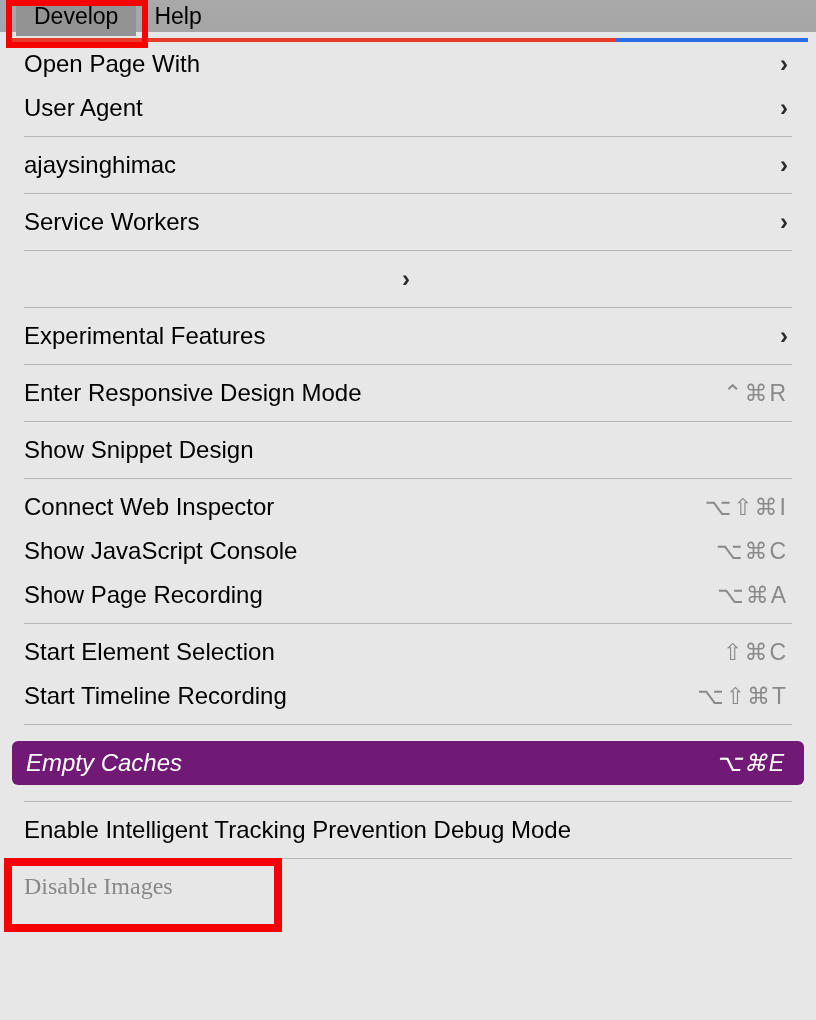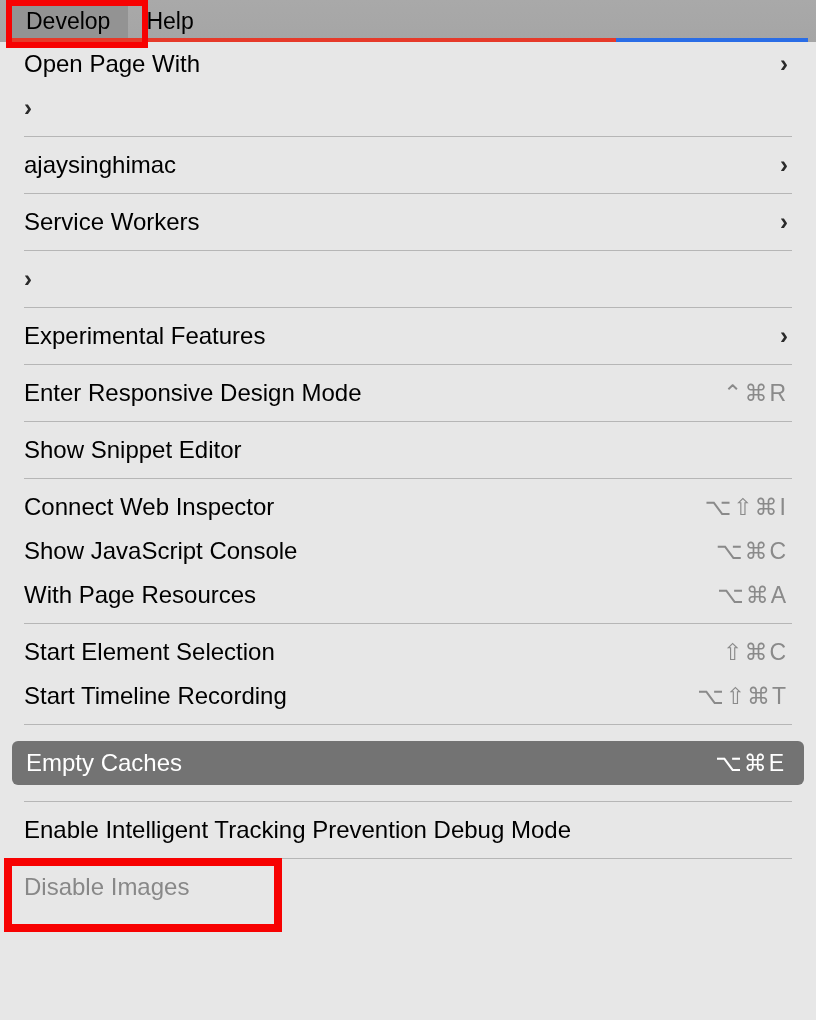--- a/index.html
+++ b/index.html
@@ -11,23 +11,23 @@
     body {
       width: 816px;
       height: 1020px;
       background: #e7e7e7;
       overflow: hidden;
       position: relative;
     }
     .menubar {
       display: flex;
       align-items: center;
-      height: 42px;
+      height: 32px;
       background: linear-gradient(#a9a9a9, #a5a5a5);
-      padding-left: 8px;
+      padding-left: 16px;
       font-size: 23px;
     }
     .menubar-item {
       padding: 6px 18px;
       color: #000;
       cursor: default;
     }
     .menubar-item.active {
       background: #939393;
     }
@@ -64,32 +64,33 @@
       top: 38px;
       left: 8px;
       width: 800px;
       height: 4px;
       background: linear-gradient(to right, #e63a2a 0%, #e63a2a 76%, #2a6de6 76%, #2a6de6 100%);
       z-index: 5;
     }
     .menu-item {
       display: flex;
       align-items: center;
-      justify-content: flex-start;
+      justify-content: center;
       padding: 8px 18px 8px 14px;
       font-size: 24px;
       color: #000;
       cursor: default;
       min-height: 44px;
     }
     .menu-item.highlighted {
-      background: #737373;
+      background: #701a75;
       color: #fff;
       border-radius: 6px;
       margin: 16px 2px;
+      font-style: italic;
     }
     .menu-item.highlighted .shortcut {
       color: #fff;
     }
     .menu-label {
       flex: 1;
     }
     .chevron {
       font-size: 24px;
       font-weight: bold;
@@ -102,20 +103,21 @@
     }
     .divider {
       height: 1px;
       background: #b6b6b6;
       margin: 6px 14px;
     }
     .cutoff {
       color: #888;
       font-size: 24px;
       padding: 8px 18px 0 14px;
+      font-family: Liberation Serif, serif;
     }
   </style>
 </head>
 <body>
 
 <div class="menubar">
   <div class="menubar-item active">Develop</div>
   <div class="menubar-item">Help</div>
 </div>
 
@@ -125,20 +127,21 @@
 <div class="highlight-empty-caches"></div>
 
 <div class="dropdown">
 
   <div class="menu-item">
     <span class="menu-label">Open Page With</span>
     <span class="chevron">›</span>
   </div>
 
   <div class="menu-item">
+    <span class="menu-label">User Agent</span>
     <span class="chevron">›</span>
   </div>
 
   <div class="divider"></div>
 
   <div class="menu-item">
     <span class="menu-label">ajaysinghimac</span>
     <span class="chevron">›</span>
   </div>
 
@@ -165,38 +168,38 @@
   <div class="divider"></div>
 
   <div class="menu-item">
     <span class="menu-label">Enter Responsive Design Mode</span>
     <span class="shortcut">⌃⌘R</span>
   </div>
 
   <div class="divider"></div>
 
   <div class="menu-item">
-    <span class="menu-label">Show Snippet Editor</span>
+    <span class="menu-label">Show Snippet Design</span>
   </div>
 
   <div class="divider"></div>
 
   <div class="menu-item">
     <span class="menu-label">Connect Web Inspector</span>
     <span class="shortcut">⌥⇧⌘I</span>
   </div>
 
   <div class="menu-item">
     <span class="menu-label">Show JavaScript Console</span>
     <span class="shortcut">⌥⌘C</span>
   </div>
 
 
   <div class="menu-item">
-    <span class="menu-label">With Page Resources</span>
+    <span class="menu-label">Show Page Recording</span>
     <span class="shortcut">⌥⌘A</span>
   </div>
 
   <div class="divider"></div>
 
   <div class="menu-item">
     <span class="menu-label">Start Element Selection</span>
     <span class="shortcut">⇧⌘C</span>
   </div>
 

